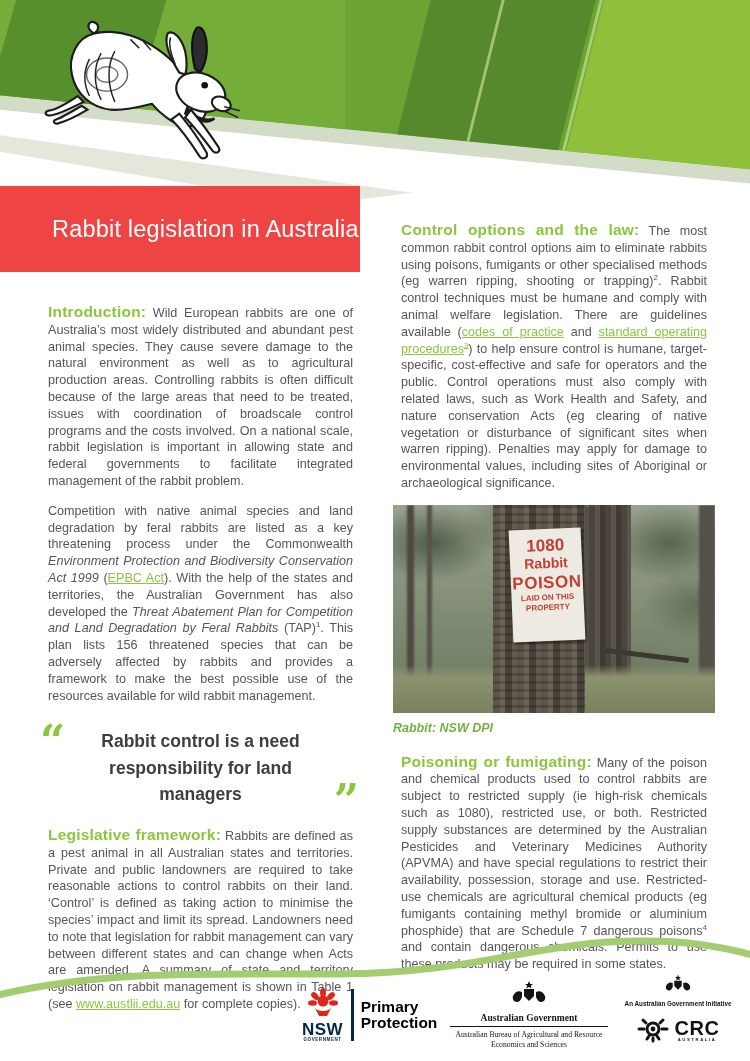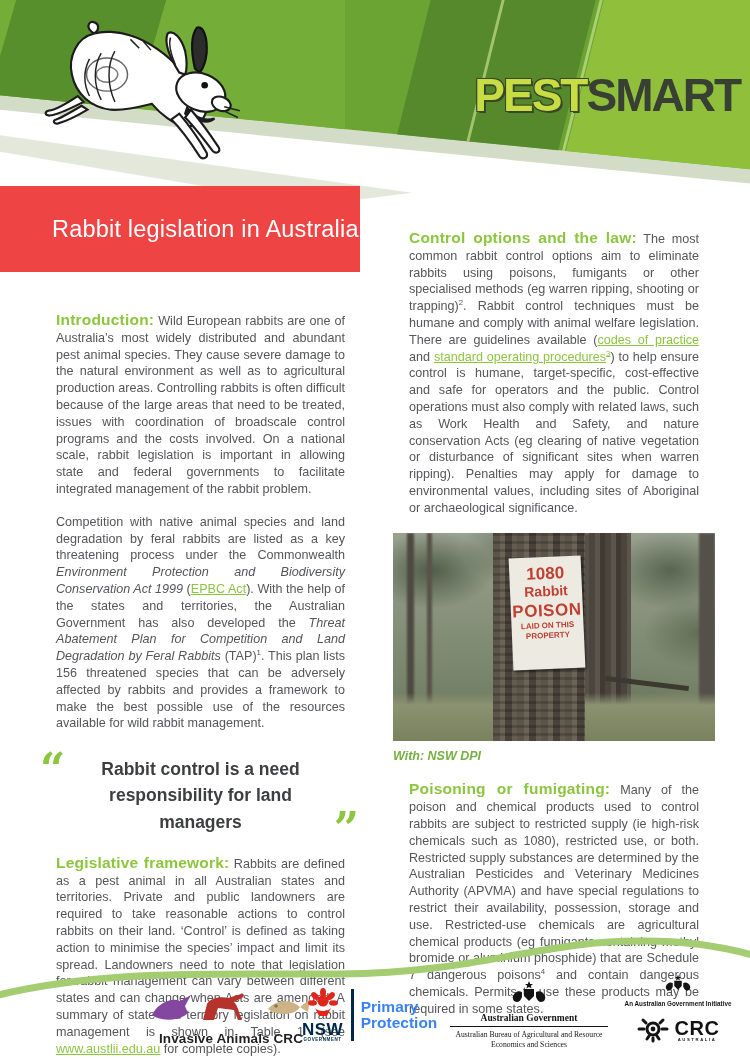--- a/index.html
+++ b/index.html
@@ -29,21 +29,21 @@
 
   
   .banner{position:absolute;left:0;top:186px;width:360px;height:86px;background:#ef4444;
           display:flex;align-items:center;}
   .banner h1{margin:0 0 0 52px;color:#ffffff;font-size:23.5px;font-weight:400;letter-spacing:.2px;}
 
   
   .col{position:absolute;color:#55565a;font-size:12.6px;line-height:16.8px;text-align:justify;}
   .col-left{left:40px;top:296px;width:321px;}
   .col-right{left:393px;top:214px;width:322px;}
-  .col p{margin:16px;}
+  .col p{margin:8px;}
   .inline-h{color:#8cc63f;font-weight:700;font-size:15.5px;letter-spacing:.2px;}
   .mt{margin-top:13px !important;}
   .seg-i{font-style:italic;}
   .seg-a,.seg-asup{color:#8cc63f;text-decoration:underline;cursor:pointer;}
   sup{font-size:.62em;line-height:0;vertical-align:super;}
 
   
   .quote{position:relative;margin:24px 0 20px 0;padding:0 28px;text-align:center;}
   .qtext{display:block;color:#3d3e40;font-size:17.5px;font-weight:700;line-height:1.5;}
   .qmark{position:absolute;font-family:"DejaVu Serif",serif;font-weight:bold;font-size:44px;
@@ -87,21 +87,21 @@
   
   .wave{position:absolute;left:0;top:928px;}
   .logo{position:absolute;text-align:center;}
   .logo-iacrc{left:142px;top:988px;width:178px;}
   .iacrc-label{margin-top:1px;font-size:13.5px;font-weight:700;color:#231f20;letter-spacing:.1px;}
   .logo-nsw{left:302px;top:988px;display:flex;align-items:center;text-align:left;}
   .nsw-col{text-align:center;}
   .nsw-abbr{font-size:17px;font-weight:800;color:#00274a;line-height:15px;letter-spacing:.5px;}
   .nsw-gov{font-size:4.5px;font-weight:700;color:#00274a;letter-spacing:.6px;}
   .nsw-div{width:2.5px;height:52px;background:#00274a;margin:0 7px 0 8px;}
-  .nsw-dept{font-size:15.5px;font-weight:700;color:#3b82f6;line-height:16px;}
+  .nsw-dept{font-size:15.5px;font-weight:700;color:#000000;line-height:16px;}
   .logo-abares{left:438px;top:980px;width:182px;color:#141414;}
   .ab-gov{font-family:"Liberation Serif",serif;font-size:9.5px;font-weight:700;margin-top:1px;}
   .ab-rule{width:158px;height:1px;background:#141414;margin:3px auto;}
   .ab-bureau{font-family:"Liberation Serif",serif;font-size:7.7px;line-height:9.5px;}
   .logo-crc{left:612px;top:974px;width:132px;color:#141414;}
   .crc-init{font-size:6.3px;font-weight:700;margin-top:1px;}
   .crc-row{display:flex;align-items:center;justify-content:center;gap:6px;margin-top:7px;}
   .crc-name{font-size:20px;font-weight:800;color:#111;line-height:18px;letter-spacing:.5px;}
   .crc-sub{font-size:4.2px;letter-spacing:1.6px;font-weight:700;}
 </style>
@@ -113,23 +113,20 @@
   <div class="header">
     <div class="sage-band"></div>
     <div class="sage-band2"></div>
     <div class="collage">
       <div class="patch patch-left"></div>
       <div class="patch patch-dark"></div>
       <div class="patch patch-light"></div>
       <div class="patch-corner"></div>
       <div class="hairline hl1"></div>
       <div class="hairline hl2"></div>
-      <div class="brand">
-        <span class="pest">PEST</span><span class="smart">SMART</span>
-      </div>
     </div>
     <svg class="rabbit" width="236" height="166" viewBox="0 0 240 170">
       <g fill="none" stroke="#1c1c1c" stroke-width="2.2" stroke-linecap="round">
         <path d="M46,84 C34,92 24,98 16,99 C12,100 12,104 17,104 C27,103 40,96 52,90 Z" fill="#ffffff"></path>
         <path d="M50,94 C40,100 30,106 24,108 C20,109 21,113 26,112 C34,110 46,104 56,98 Z" fill="#ffffff"></path>
         <path d="M60,18 C54,12 58,6 64,9 C68,11 68,17 63,20 Z" fill="#ffffff"></path>
         <path d="M63,20 C45,24 36,44 40,62 C44,82 60,96 80,98 C96,99 110,95 122,92 C132,104 144,112 152,114 C162,117 172,113 176,104 C180,96 180,88 176,82 C170,70 156,60 150,56 C140,44 120,28 100,22 C88,18 72,17 63,20 Z" fill="#ffffff"></path>
         <path d="M150,60 C140,44 134,30 138,20 C144,16 152,24 156,38 C158,48 158,56 156,62 Z" fill="#ffffff"></path>
         <path d="M166,56 C162,38 162,22 168,14 C175,12 179,24 178,40 C177,50 174,56 171,60 Z" fill="#2c2c2c" stroke="#111111"></path>
         <ellipse cx="172" cy="80" rx="26" ry="19" transform="rotate(22 172 80)" fill="#ffffff"></ellipse>
@@ -182,40 +179,29 @@
       <div class="ph-branch"></div>
       <div class="ph-trunk ph-main"></div>
       <div class="sign">
         <div class="sign-l1">1080</div>
         <div class="sign-l2">Rabbit</div>
         <div class="sign-l3">POISON</div>
         <div class="sign-l4">LAID ON THIS</div>
         <div class="sign-l5">PROPERTY</div>
       </div>
     </div>
-    <div class="caption">With: NSW DPI</div>
+    <div class="caption">Rabbit: NSW DPI</div>
 
     <p style="margin-top:17px;"><span class="inline-h">Poisoning or fumigating:</span><span><span> Many of the poison and chemical products used to control rabbits are subject to restricted supply (ie high-risk chemicals such as 1080), restricted use, or both. Restricted supply substances are determined by the Australian Pesticides and Veterinary Medicines Authority (APVMA) and have special regulations to restrict their availability, possession, storage and use. Restricted-use chemicals are agricultural chemical products (eg fumigants containing methyl bromide or aluminium phosphide) that are Schedule 7 dangerous poisons</span><sup class="seg-sup">4</sup><span> and contain dangerous chemicals. Permits to use these products may be required in some states.</span></span></p>
   </div>
 
   <svg class="wave" width="750" height="78" viewBox="0 0 750 78">
     <path d="M-6,68 C110,40 220,47 340,46 C480,45 540,12 645,13 C695,13 728,20 756,28" fill="none" stroke="#a4cc71" stroke-width="7" stroke-linecap="round"></path>
   </svg>
 
-  <div class="logo logo-iacrc">
-    <svg width="170" height="38" viewBox="0 0 170 34">
-      <path fill="#8347a0" d="M6,25 C12,13 26,7 34,11 L45,5 L39,16 L42,23 C36,29 24,31 16,29 C12,28 8,27 6,25 Z"></path>
-      <path fill="#b5332a" d="M57,30 L61,14 C64,8 74,6 82,8 L95,4 C98,3 99,6 96,8 L88,12 C90,14 92,18 93,22 L96,30 L92,30 L88,20 L72,18 L68,30 Z"></path>
-      <g>
-        <path fill="#cdb386" d="M122,19 C130,9 146,9 154,17 C150,25 132,27 122,19 Z M154,17 L164,9 L162,22 Z"></path>
-        <circle fill="#8a7452" cx="130" cy="16" r="1.8"></circle>
-      </g>
-    </svg>
-    <div class="iacrc-label">Invasive Animals CRC</div>
-  </div>
 
   <div class="logo logo-nsw">
     <div class="nsw-col">
       <svg width="36" height="30" viewBox="0 0 36 30">
         <g fill="#e1251b">
           <circle cx="18" cy="13" r="5.5"></circle>
           <ellipse cx="18" cy="4.5" rx="3" ry="4.5"></ellipse>
           <ellipse cx="10" cy="8" rx="3" ry="4.5" transform="rotate(-45 10 8)"></ellipse>
           <ellipse cx="26" cy="8" rx="3" ry="4.5" transform="rotate(45 26 8)"></ellipse>
           <ellipse cx="7.5" cy="15" rx="4.5" ry="2.8"></ellipse>

